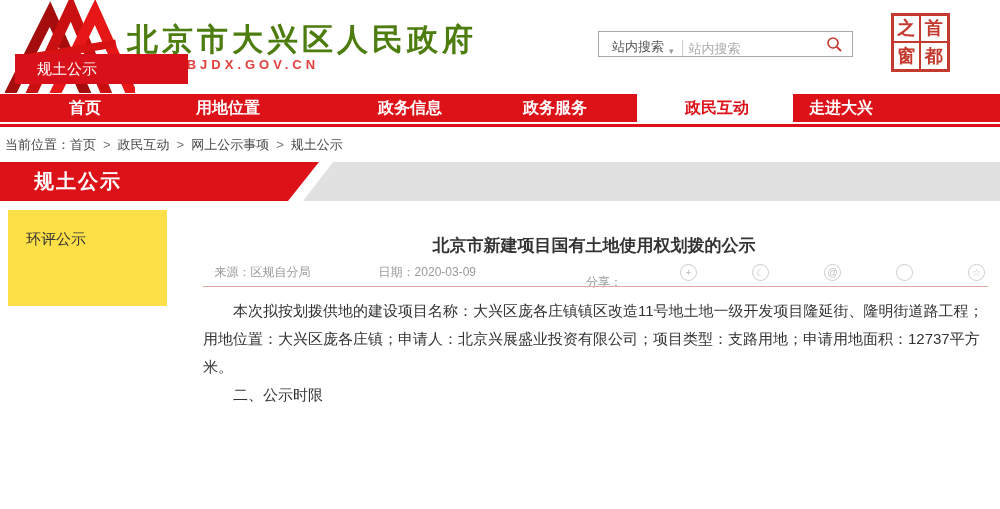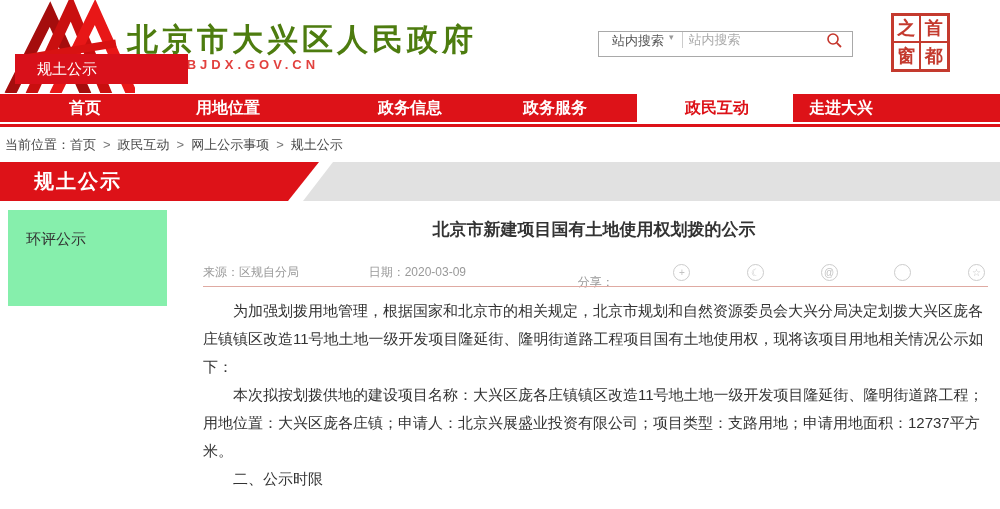--- a/index.html
+++ b/index.html
@@ -7,21 +7,21 @@
     width:1000px;height:509px;position:relative;overflow:hidden;
     background:#ffffff;font-family:"Liberation Sans",sans-serif;
   }
   
   .logo{position:absolute;left:0;top:0;width:135px;height:93px;cursor:pointer;}
   .site-name{position:absolute;left:127px;top:19px;font-size:31px;font-weight:bold;
     color:#4d7c0f;letter-spacing:4px;white-space:nowrap;}
   .site-url{position:absolute;left:131px;top:57px;font-size:13px;font-weight:bold;
     color:#e2413e;letter-spacing:4px;}
   .search-box{position:absolute;left:598px;top:31px;width:255px;height:26px;
-    border:1px solid #a9a9a9;box-sizing:border-box;display:flex;align-items:flex-start;background:#fff;}
+    border:1px solid #a9a9a9;box-sizing:border-box;display:flex;align-items:flex-end;background:#fff;}
   .search-cat{font-size:13px;color:#555;padding:0 5px 0 13px;cursor:pointer;white-space:nowrap;}
   .search-caret{font-size:9px;color:#999;padding-right:8px;cursor:pointer;}
   .search-divider{width:1px;height:16px;background:#ccc;}
   .search-input{flex:1;min-width:0;border:none;outline:none;background:transparent;
     font-size:13px;color:#333;padding:0 6px;font-family:"Liberation Sans",sans-serif;}
   .search-input::placeholder{color:#aaa;}
   .search-btn{border:none;background:none;padding:0 9px 0 0;display:flex;cursor:pointer;}
   .seal{position:absolute;left:891px;top:13px;width:59px;height:59px;border:3px solid #c43a2e;
     box-sizing:border-box;display:grid;grid-template-columns:1fr 1fr;grid-template-rows:1fr 1fr;
     background:#fff;cursor:pointer;}
@@ -47,30 +47,30 @@
   .crumb{cursor:pointer;}
   .crumb-sep{color:#777;padding:0 7px;}
   
   .banner-gray{position:absolute;left:0;top:162px;width:1000px;height:39px;background:#e1e1e1;
     clip-path:polygon(333px 0,1000px 0,1000px 39px,303px 39px);}
   .banner-red{position:absolute;left:0;top:162px;width:330px;height:39px;background:#dd1218;
     clip-path:polygon(0 0,319px 0,288px 39px,0 39px);}
   .banner-title{position:absolute;left:34px;top:162px;height:39px;line-height:38px;
     color:#fff;font-size:20px;font-weight:bold;letter-spacing:2px;}
   
-  .sidebar{position:absolute;left:8px;top:210px;width:159px;height:96px;background:#86efac;}
+  .sidebar{position:absolute;left:8px;top:210px;width:159px;height:96px;background:#fde047;}
   .side-item{position:absolute;left:18px;top:16px;height:26px;line-height:26px;
     font-size:15px;color:#333;cursor:pointer;}
   .side-item-active{position:absolute;left:15px;top:54px;width:173px;height:30px;line-height:30px;
     background:#d8101a;color:#fff;font-size:15px;padding-left:22px;box-sizing:border-box;cursor:pointer;}
   
-  .article-title{position:absolute;left:203px;top:218px;width:782px;text-align:center;
+  .article-title{position:absolute;left:203px;top:234px;width:782px;text-align:center;
     font-size:17px;font-weight:bold;color:#333;}
   .article-meta{position:absolute;left:203px;top:262px;width:782px;height:20px;
-    display:flex;justify-content:space-between;align-items:center;font-size:12px;color:#999;gap:48px;}
+    display:flex;justify-content:flex-end;align-items:center;font-size:12px;color:#999;gap:48px;}
   .meta-source{margin-right:20px;}
   .meta-date{margin-right:62px;}
   .share-label{margin-right:3px;margin-top:20px;}
   .share-icon{width:17px;height:17px;border:1px solid #ccc;border-radius:50%;
     color:#c2c2c2;font-size:10px;line-height:15px;text-align:center;margin-left:7px;
     box-sizing:border-box;cursor:pointer;}
   .article-sep{position:absolute;left:203px;top:286px;width:785px;height:1px;background:#dfaaa2;}
   .article-body{position:absolute;left:203px;top:297px;width:787px;
     font-size:15px;line-height:28px;color:#333;}
   .article-body p{margin:0;text-indent:2em;}
@@ -145,17 +145,16 @@
   <span class="share-icon">+</span>
   <span class="share-icon">☾</span>
   <span class="share-icon">@</span>
   <span class="share-icon"></span>
   <span class="share-icon">☆</span>
 </div>
 
 <div class="article-sep"></div>
 
 <div class="article-body">
-  <p>为加强划拨用地管理，根据国家和北京市的相关规定，北京市规划和自然资源委员会大兴分局决定划拨大兴区庞各庄镇镇区改造11号地土地一级开发项目隆延街、隆明街道路工程项目国有土地使用权，现将该项目用地相关情况公示如下：</p>
   <p>本次拟按划拨供地的建设项目名称：大兴区庞各庄镇镇区改造11号地土地一级开发项目隆延街、隆明街道路工程；用地位置：大兴区庞各庄镇；申请人：北京兴展盛业投资有限公司；项目类型：支路用地；申请用地面积：12737平方米。</p>
   <p>二、公示时限</p>
 
 </div>
 
 </body></html>

